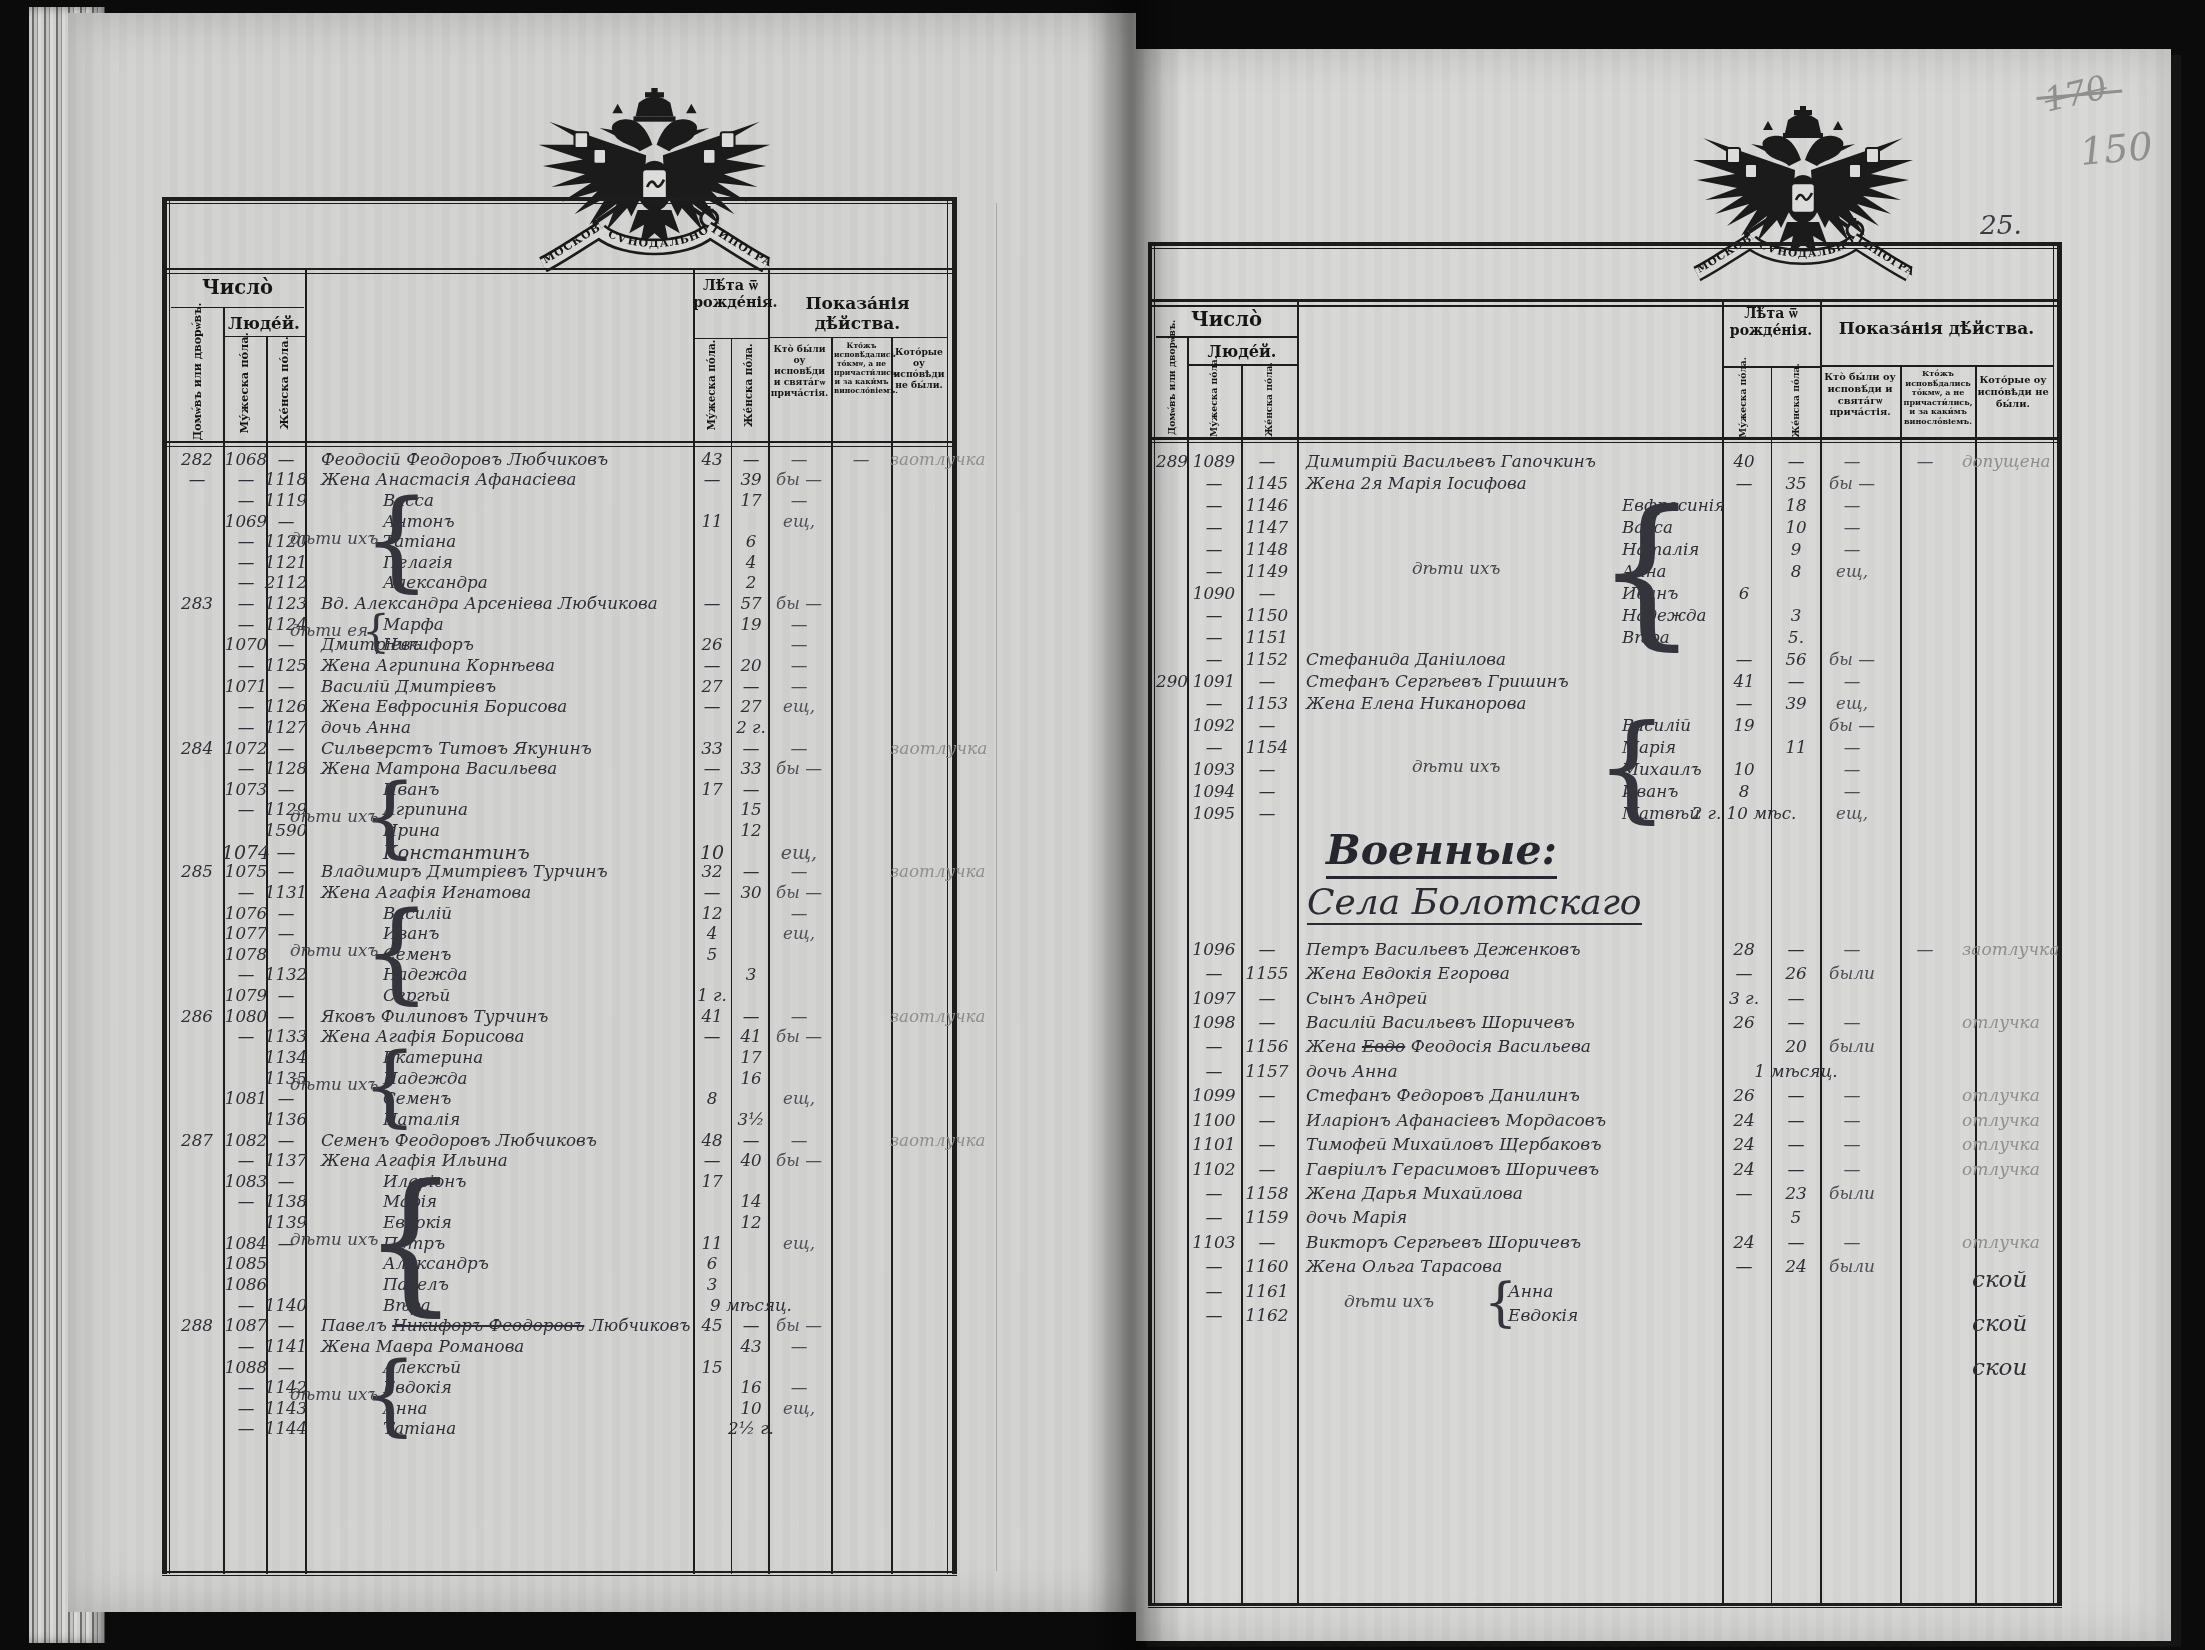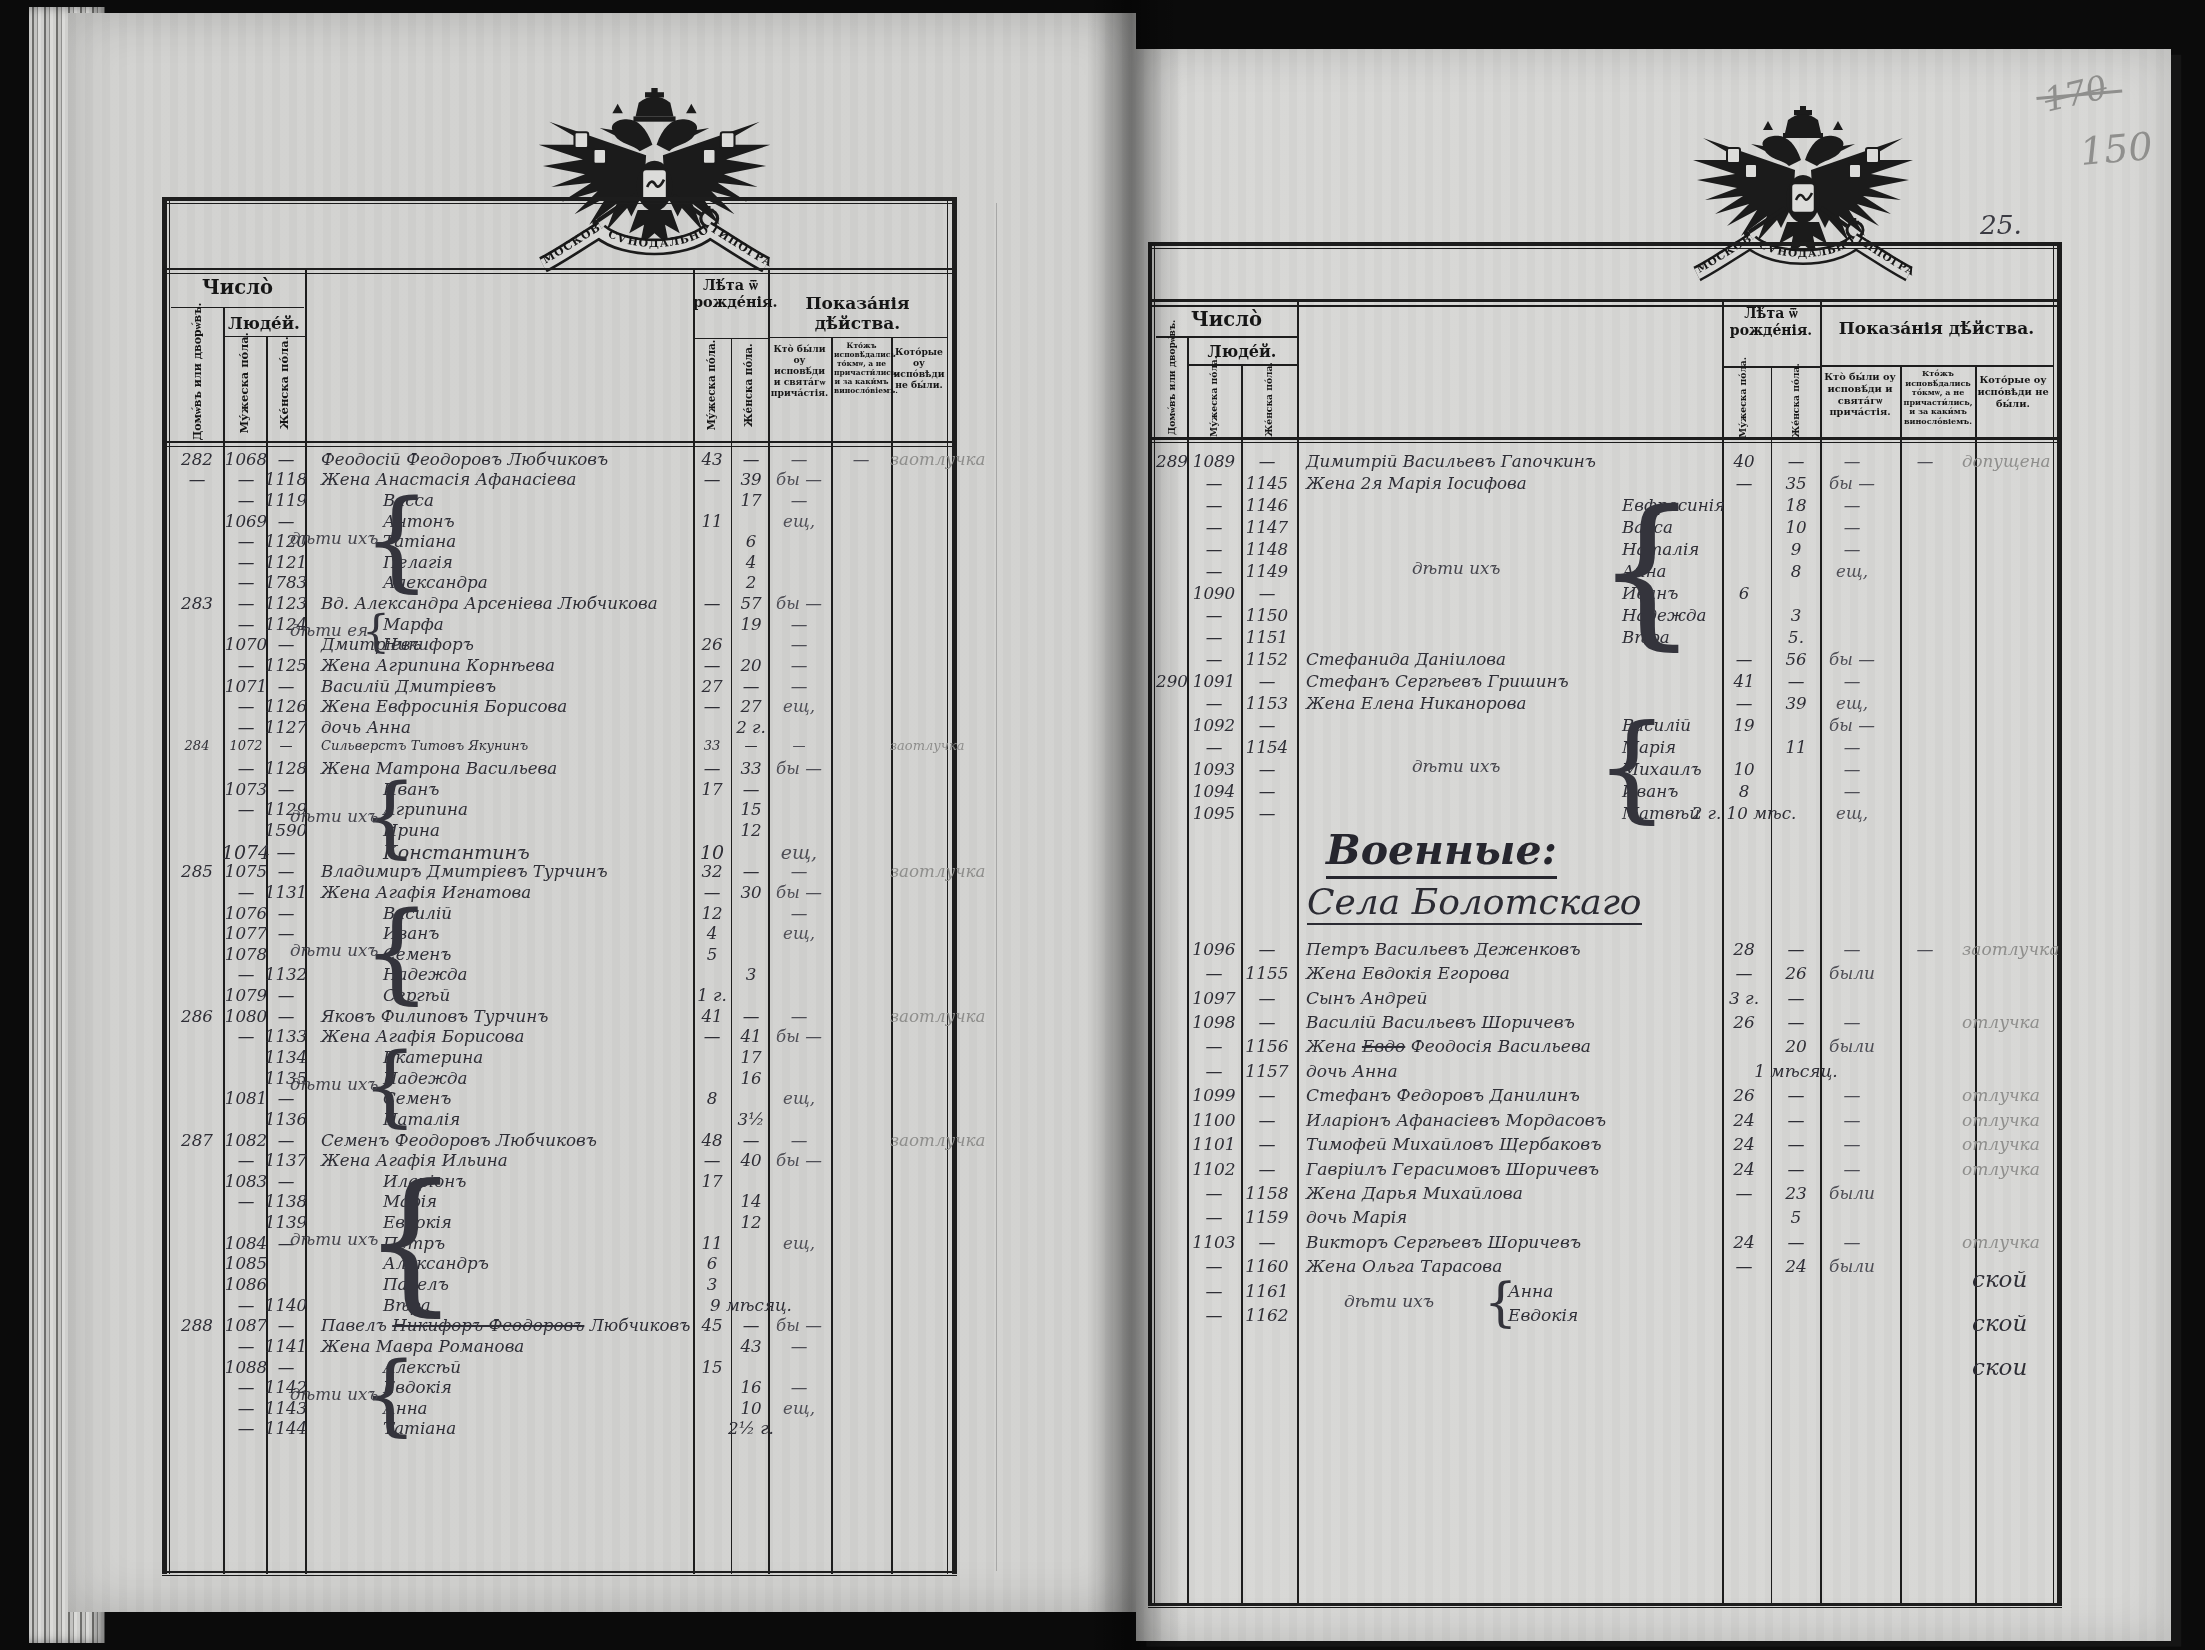--- a/index.html
+++ b/index.html
@@ -177,21 +177,21 @@
           <div class="c ctr" style="left: 683px;">6</div>
         </div>
         <div class="row" style="top: 539px; height: 20.6px; font-size: 16.7px;">
           <div class="c ctr" style="left: 178px;">—</div>
           <div class="c ctr" style="left: 218px;">1121</div>
           <div class="c" style="left: 315px;"><span>Пелагія</span></div>
           <div class="c ctr" style="left: 683px;">4</div>
         </div>
         <div class="row" style="top: 559px; height: 20.6px; font-size: 16.7px;">
           <div class="c ctr" style="left: 178px;">—</div>
-          <div class="c ctr" style="left: 218px;">1783</div>
+          <div class="c ctr" style="left: 218px;">2112</div>
           <div class="c" style="left: 315px;"><span>Александра</span></div>
           <div class="c ctr" style="left: 683px;">2</div>
         </div>
         <div class="row" style="top: 580px; height: 20.6px; font-size: 16.7px;">
           <div class="c ctr" style="left: 129px;">283</div>
           <div class="c ctr" style="left: 178px;">—</div>
           <div class="c ctr" style="left: 218px;">1123</div>
           <div class="c" style="left: 253px;"><span>Вд. Александра Арсеніева Любчикова</span></div>
           <div class="c ctr" style="left: 644px;">—</div>
           <div class="c ctr" style="left: 683px;">57</div>
@@ -235,21 +235,21 @@
           <div class="c ctr" style="left: 644px;">—</div>
           <div class="c ctr" style="left: 683px;">27</div>
           <div class="c ctr mark" style="left: 731px;">ещ,</div>
         </div>
         <div class="row" style="top: 704px; height: 20.6px; font-size: 16.7px;">
           <div class="c ctr" style="left: 178px;">—</div>
           <div class="c ctr" style="left: 218px;">1127</div>
           <div class="c" style="left: 253px;"><span>дочь Анна</span></div>
           <div class="c ctr" style="left: 683px;">2 г.</div>
         </div>
-        <div class="row" style="top: 725px; height: 20.6px; font-size: 13px; padding-left: 24px;">
+        <div class="row" style="top: 725px; height: 20.6px; font-size: 17px; padding-left: 24px;">
           <div class="c ctr" style="left: 129px;">284</div>
           <div class="c ctr" style="left: 178px;">1072</div>
           <div class="c ctr" style="left: 218px;">—</div>
           <div class="c" style="left: 253px;"><span>Сильверстъ Титовъ Якунинъ</span></div>
           <div class="c ctr" style="left: 644px;">33</div>
           <div class="c ctr" style="left: 683px;">—</div>
           <div class="c ctr mark" style="left: 731px;">—</div>
           <div class="c note" style="left: 822px;">заотлучка</div>
         </div>
         <div class="row" style="top: 745px; height: 20.6px; font-size: 16.7px;">

